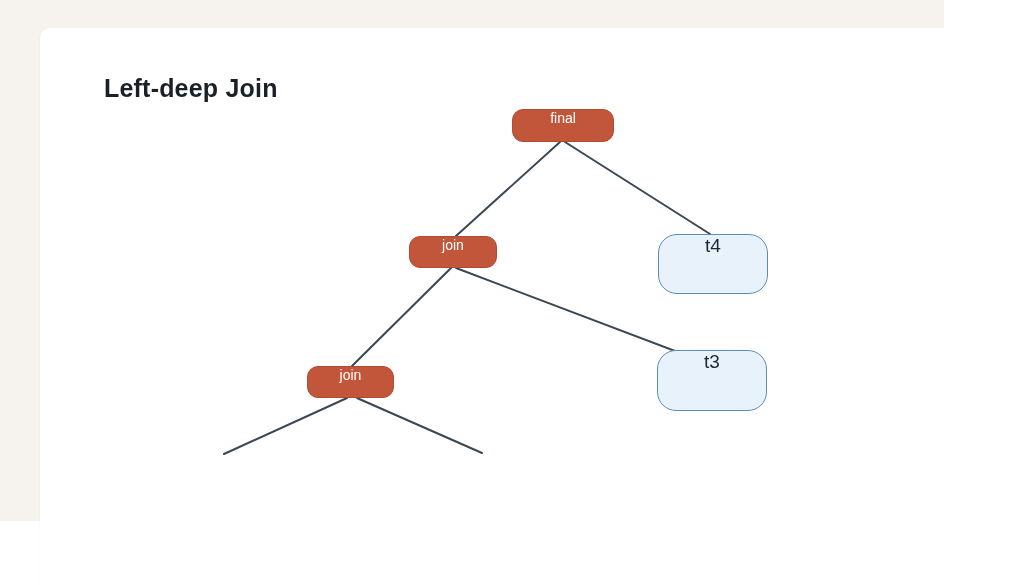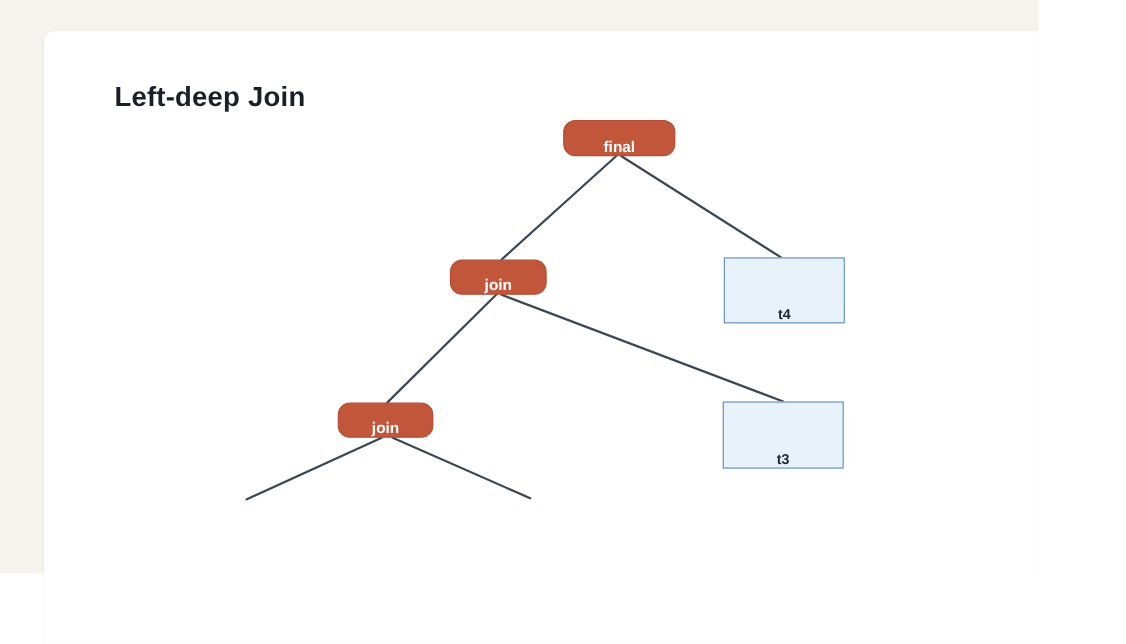--- a/index.html
+++ b/index.html
@@ -53,38 +53,38 @@
     pointer-events: none;
   }
   svg.edges line {
     stroke: var(--edge-color, #3a4754);
     stroke-width: 2;
     stroke-linecap: round;
   }
   .node {
     position: absolute;
     display: flex;
-    align-items: flex-end;
+    align-items: flex-start;
     justify-content: center;
     box-sizing: border-box;
-    font-weight: bold;
+    font-weight: normal;
   }
   .node.op {
     background: var(--op-fill, #c1563a);
     border: 1px solid var(--op-border, #b04c31);
     border-radius: 11px;
     color: #ffffff;
     font-size: 14px;
   }
   .node.table {
     background: var(--table-fill, #e8f2fb);
     border: 1.5px solid var(--table-border, #5e8cb8);
-    border-radius: 0;
+    border-radius: 19px;
     color: var(--table-text, #1d2733);
-    font-size: 13px;
+    font-size: 19px;
   }
 </style>
 </head>
 <body>
 
 <div class="viewport">
   <div class="beige-band"></div>
 
   <div class="card">
     <h1 class="page-title">Left-deep Join</h1>
@@ -105,17 +105,17 @@
     </div>
     <div class="node op" style="left: 409px; top: 236px; width: 88px; height: 32px;">
       <span>join</span>
     </div>
     <div class="node table" style="left: 658px; top: 234px; width: 110px; height: 60px;">
       <span>t4</span>
     </div>
     <div class="node op" style="left: 307px; top: 366px; width: 87px; height: 32px;">
       <span>join</span>
     </div>
-    <div class="node table" style="left: 657px; top: 365px; width: 110px; height: 61px;">
+    <div class="node table" style="left: 657px; top: 350px; width: 110px; height: 61px;">
       <span>t3</span>
     </div>
   </div>
 </div>
 
 </body></html>

